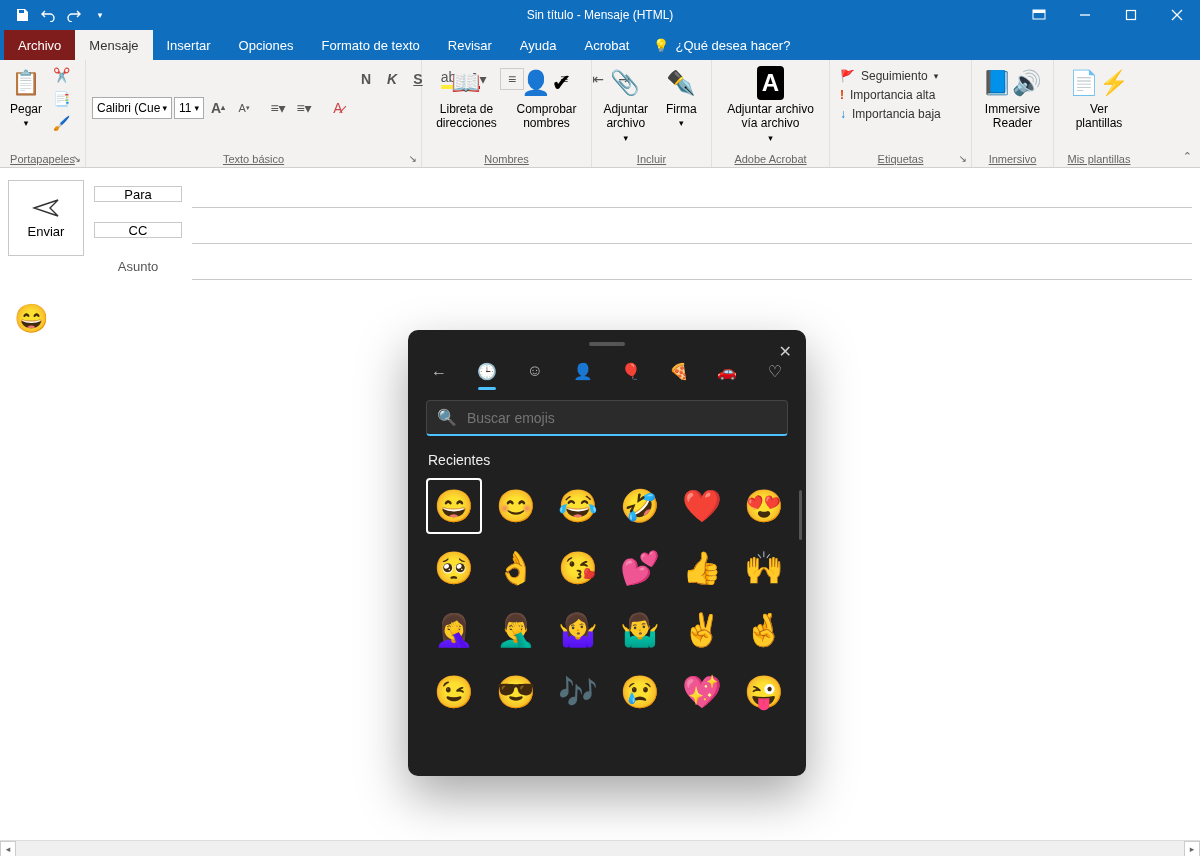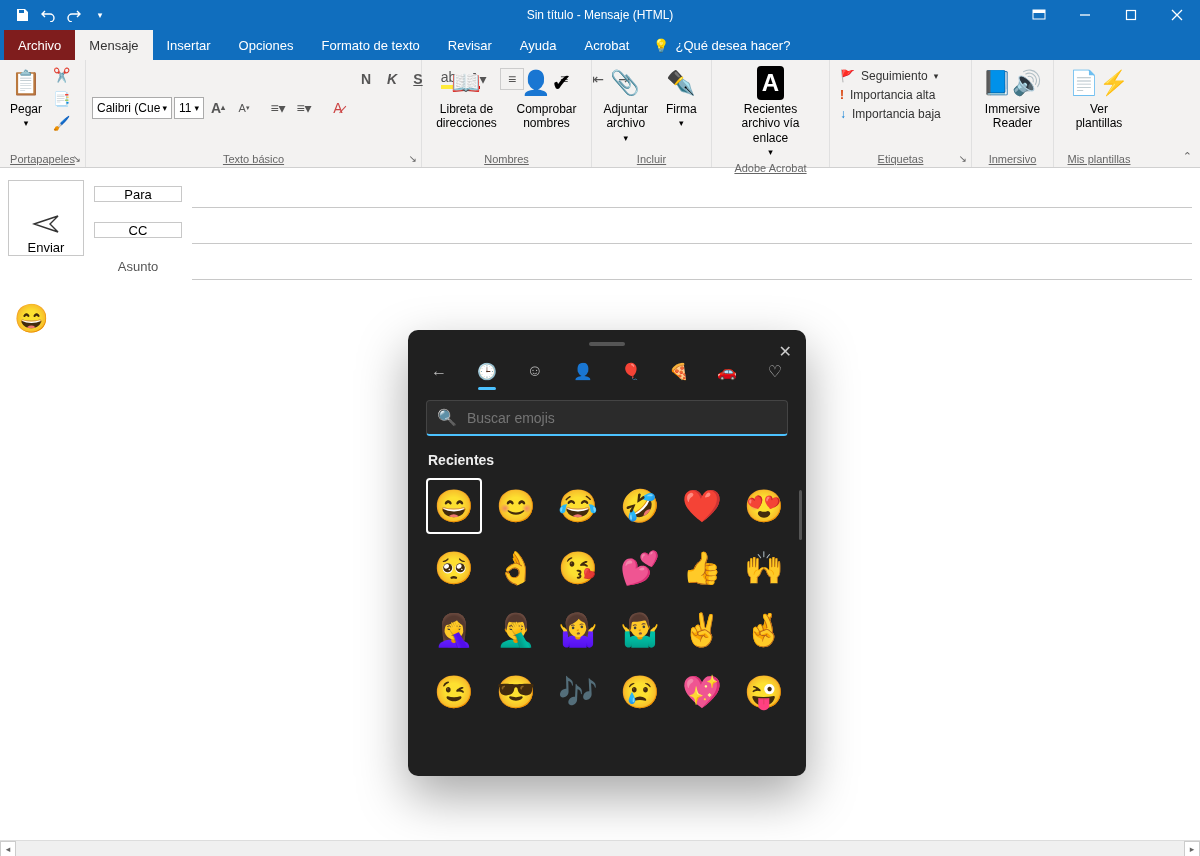--- a/index.html
+++ b/index.html
@@ -33,39 +33,39 @@
 .font-row { display: flex; gap: 2px; align-items:center; }
 .font-select { height: 22px; border: 1px solid #ababab; background: #fff; font-size: 12px; padding: 0 4px; display:flex; align-items:center; justify-content:space-between; cursor:pointer;}
 .fs-name { width: 80px; }
 .fs-size { width: 30px; justify-content: space-between; }
 .row2 { display: flex; gap: 2px; margin-top: 4px; }
 .etq-row { display:flex; align-items:center; gap:6px; font-size:12px; cursor:pointer; padding:1px 4px; color:#333;}
 .collapse-caret{position:absolute; right:8px; bottom:4px; font-size:11px; color:#666; cursor:pointer;}
 
 
 .compose { padding: 12px 8px 0 8px; display: flex; gap: 10px; }
-.send-btn { width: 76px; height: 76px; border: 1px solid #c8c8c8; display: flex; flex-direction: column; align-items: center; justify-content: flex-end; gap: 6px; font-size: 13px; cursor: pointer; }
+.send-btn { width: 76px; height: 76px; border: 1px solid #c8c8c8; display: flex; flex-direction: column; align-items: center; justify-content: center; gap: 6px; font-size: 13px; cursor: pointer; }
 .addr-col { flex: 1; }
 .addr-row { display: flex; align-items: center; margin-bottom: 8px; }
 .addr-btn { width: 88px; height: 16px; border: 1px solid #c8c8c8; display: flex; align-items: center; justify-content: center; font-size: 13px; cursor: pointer; margin-right: 10px; }
 .addr-label { width: 88px; text-align: center; font-size: 13px; color: #555; margin-right:10px;}
 .addr-field { flex: 1; border: none; border-bottom: 1px solid #c8c8c8; height: 28px; font-size: 13px; outline: none; }
 
 .body-area { padding: 14px; font-size: 28px; }
 
 
 .emoji-picker { position: absolute; left: 408px; top: 330px; width: 398px; height: 446px; background: #202020; border-radius: 10px; box-shadow: 0 20px 50px rgba(0,0,0,0.35); padding: 10px 14px; color: #fff; }
 .picker-handle { width: 36px; height: 4px; background: #555; border-radius: 2px; margin: 2px auto 10px; }
 .picker-close { position: absolute; top: 12px; right: 14px; cursor: pointer; color:#ccc;}
 .picker-tabs { display: flex; gap: 26px; align-items: center; padding: 4px 6px 12px; }
 .picker-tab { width: 22px; height: 22px; display: flex; align-items: center; justify-content: center; cursor: pointer; color: #bbb; position: relative; }
 .picker-tab.active::after { content:""; position:absolute; bottom:-8px; left:2px; right:2px; height:3px; background:#4cc2ff; border-radius:2px;}
 .picker-search { margin: 6px 4px 12px; border: 1px solid #444; border-bottom: 2px solid #4cc2ff; border-radius: 4px; height: 36px; display: flex; align-items: center; padding: 0 10px; gap: 10px; background:#2b2b2b;}
 .picker-search input { flex: 1; background: transparent; border: none; outline: none; color: #ccc; font-size: 14px; }
-.picker-section-title { font-size: 14px; color: #eee; padding: 4px 6px 10px; font-weight:700;}
+.picker-section-title { font-size: 14px; color: #eee; padding: 4px 6px 10px; font-weight:400;}
 .emoji-grid { display: grid; grid-template-columns: repeat(6, 56px); grid-auto-rows: 56px; gap: 6px; padding: 0 4px; }
 .emoji-cell { display: flex; align-items: center; justify-content: center; font-size: 32px; cursor: pointer; border-radius: 4px; }
 .emoji-cell.selected { outline: 2px solid #fff; outline-offset: -2px; }
 .picker-scroll{position:absolute; right:4px; top:160px; width:3px; height:50px; background:#555; border-radius:2px;}
 
 
 .hscroll { position: absolute; left:0; right:0; bottom:0; height:16px; background:#f0f0f0; border-top:1px solid #ddd; display:flex; align-items:center;}
 .hscroll .arrow{width:16px; height:16px; display:flex;align-items:center;justify-content:center; font-size:9px; color:#666; border:1px solid #ccc; background:#fff; cursor:pointer;}
 .hscroll .track{flex:1;}
 
@@ -221,21 +221,21 @@
     </div>
     <div class="group-label">Incluir</div>
   </div>
 
   <div class="group" style="width:118px;">
     <div class="group-content" style="justify-content:center;">
       <div class="big-btn" style="width:100px;">
         <div class="icon">
             <span style="background:#000;color:#fff;padding:3px 5px;border-radius:4px;font-weight:bold;">A</span>
           </div>
-        <span>Recientes archivo vía enlace</span>
+        <span>Adjuntar archivo vía archivo</span>
           <span style="font-size:9px;">▾</span>
       </div>
     </div>
     <div class="group-label">Adobe Acrobat</div>
   </div>
 
   <div class="group" style="width:142px;">
     <div class="group-content" style="flex-direction:column; gap:3px; padding-top:4px;">
       <div class="etq-row">
           <span style="color:#d83b01;">🚩</span>

